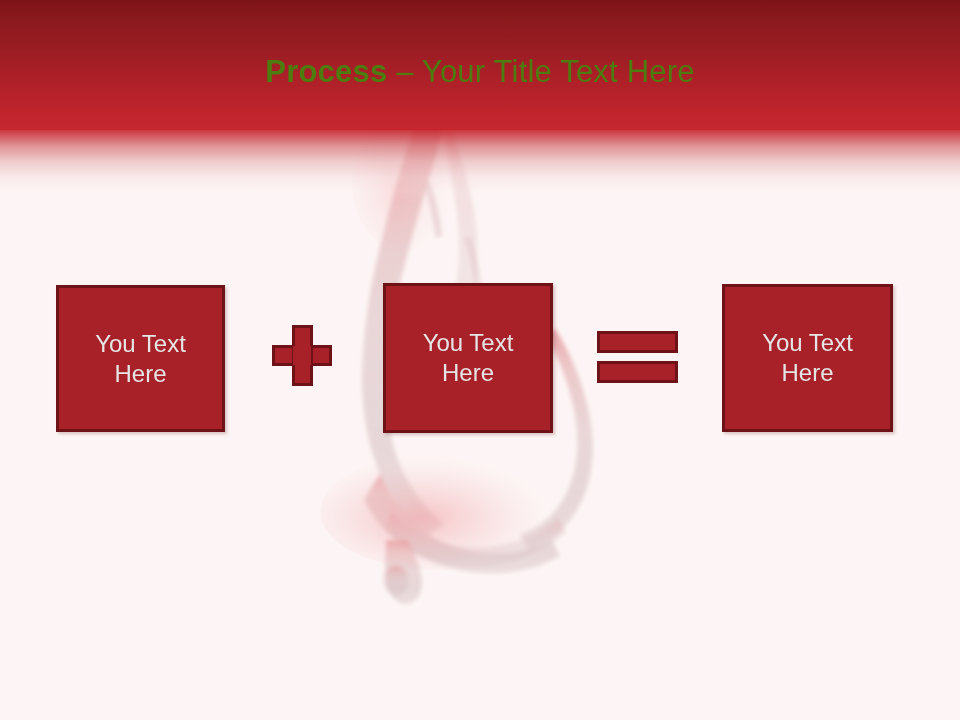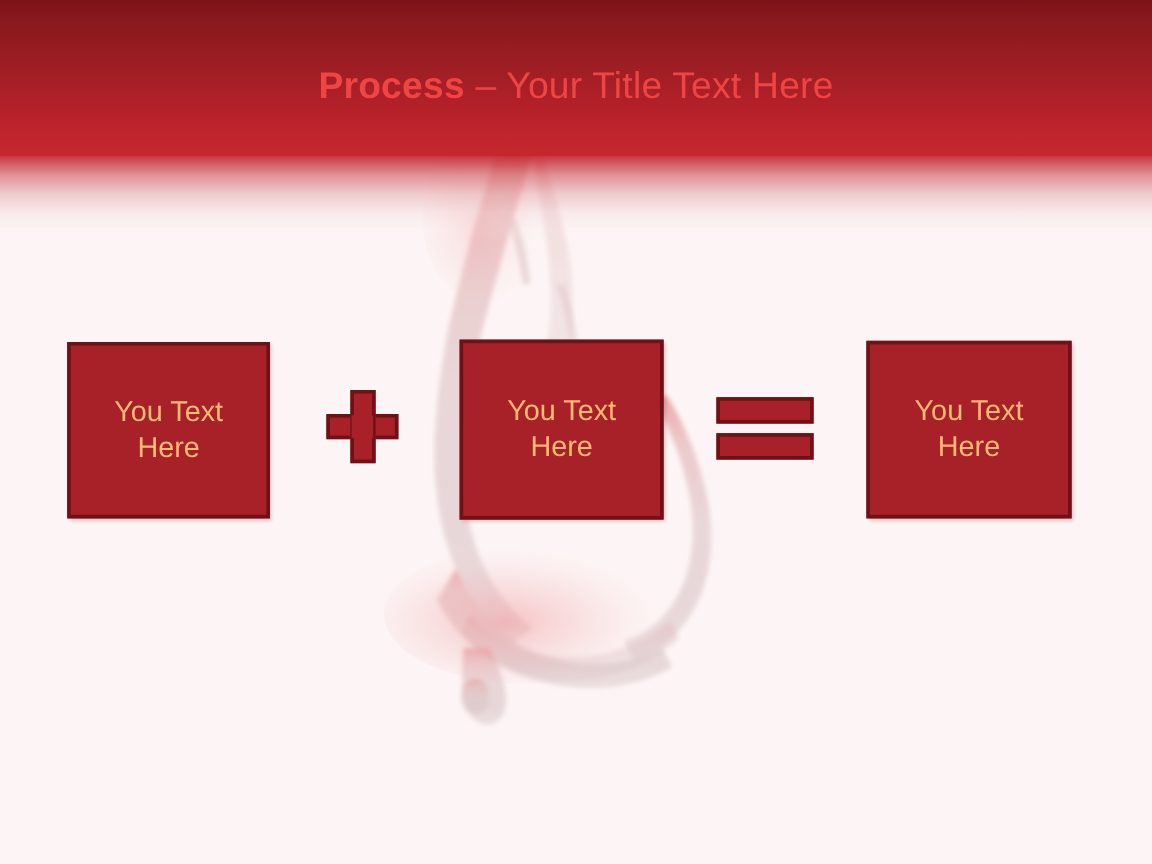--- a/index.html
+++ b/index.html
@@ -59,21 +59,21 @@
         rgba(253,245,245,0) 100%);
     z-index: 4;
   }
 
   .slide-title {
     position: absolute;
     left: 0;
     top: 53px;
     width: 960px;
     text-align: center;
-    color: #ef4444;
+    color: #4d7c0f;
     font-size: 31px;
     line-height: 38px;
     letter-spacing: 0.2px;
     white-space: nowrap;
     z-index: 6;
   }
   .slide-title .title-strong {
     font-weight: bold;
   }
   .slide-title .title-rest {
@@ -88,21 +88,21 @@
     width: 960px;
     height: 720px;
     z-index: 5;
   }
 
   .proc-box {
     position: absolute;
     box-sizing: border-box;
     background: #a82128;
     border: 3px solid #6d1216;
-    color: #fdba74;
+    color: #e5e5e5;
     display: flex;
     align-items: center;
     justify-content: center;
     text-align: center;
     font-size: 24px;
     line-height: 30px;
     box-shadow: 2px 2px 3px rgba(90,20,24,0.22);
   }
   .proc-box .box-text {
     display: block;

